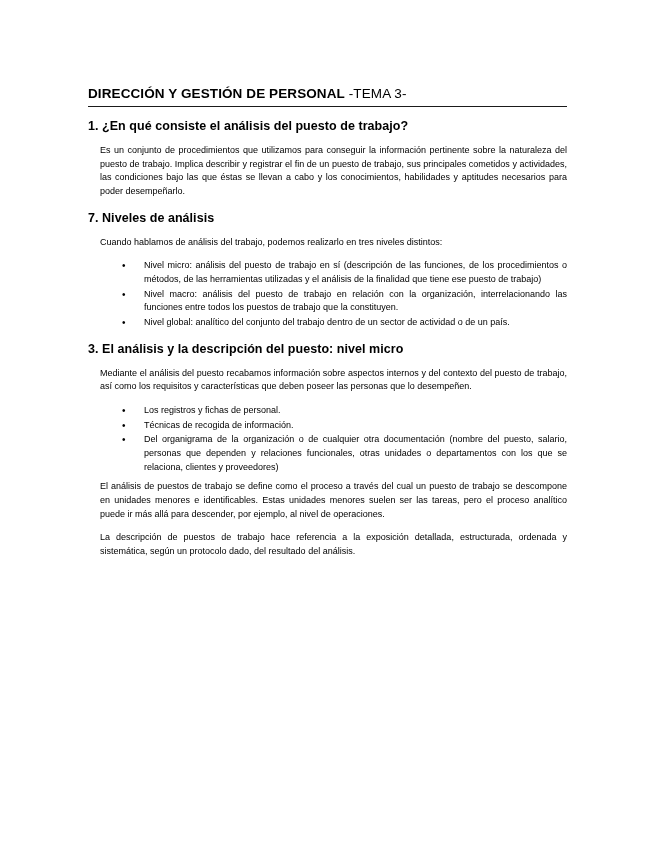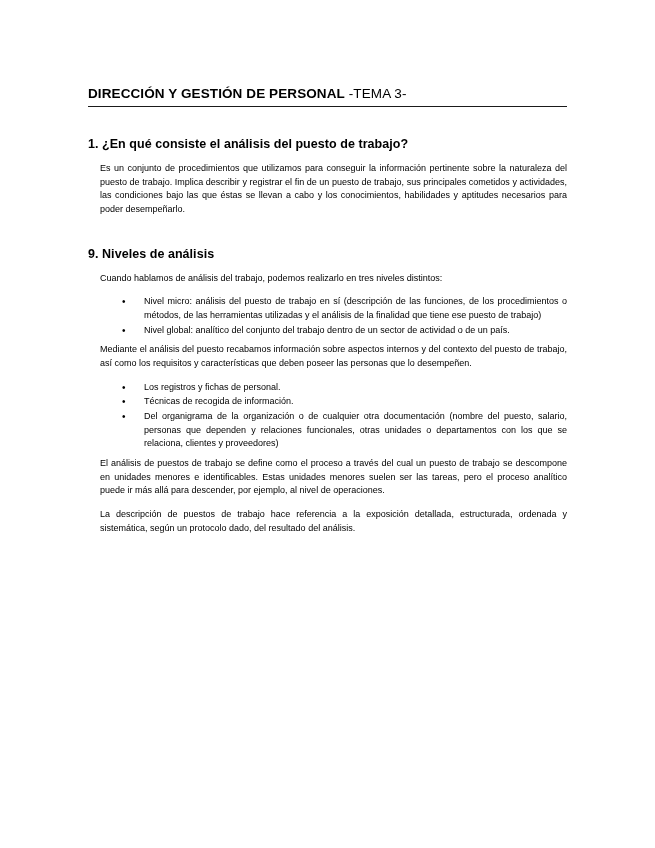--- a/index.html
+++ b/index.html
@@ -36,21 +36,21 @@
   }
   .doc-subtitle {
     text-align: center;
     font-size: 12.5px;
     margin-top: 10px;
     letter-spacing: 0.1px;
   }
   h2.section {
     font-size: 12.5px;
     font-weight: bold;
-    margin: 30px 0 11px 0;
+    margin: 12px 0 11px 0;
     letter-spacing: 0.05px;
   }
   p.body {
     font-size: 9px;
     line-height: 1.52;
     text-align: justify;
     margin: 0 0 10px 12px;
   }
   ul.bullets {
     list-style: none;
@@ -78,27 +78,29 @@
 
 <div class="page">
 
   <div class="doc-title-row">
     <div class="doc-title"><span>DIRECCIÓN Y GESTIÓN DE PERSONAL</span><span class="light"> -TEMA 3-</span></div>
   </div>
 
   <h2 class="section">1. ¿En qué consiste el análisis del puesto de trabajo?</h2>
   <p class="body">Es un conjunto de procedimientos que utilizamos para conseguir la información pertinente sobre la naturaleza del puesto de trabajo. Implica describir y registrar el fin de un puesto de trabajo, sus principales cometidos y actividades, las condiciones bajo las que éstas se llevan a cabo y los conocimientos, habilidades y aptitudes necesarios para poder desempeñarlo.</p>
 
-  <h2 class="section">9. Niveles de análisis</h2>
+  <h2 class="section">7. Niveles de análisis</h2>
   <p class="body">Cuando hablamos de análisis del trabajo, podemos realizarlo en tres niveles distintos:</p>
   <ul class="bullets">
     <li>Nivel micro: análisis del puesto de trabajo en sí (descripción de las funciones, de los procedimientos o métodos, de las herramientas utilizadas y el análisis de la finalidad que tiene ese puesto de trabajo)</li>
+    <li>Nivel macro: análisis del puesto de trabajo en relación con la organización, interrelacionando las funciones entre todos los puestos de trabajo que la constituyen.</li>
     <li>Nivel global: analítico del conjunto del trabajo dentro de un sector de actividad o de un país.</li>
   </ul>
 
+  <h2 class="section">3. El análisis y la descripción del puesto: nivel micro</h2>
   <p class="body">Mediante el análisis del puesto recabamos información sobre aspectos internos y del contexto del puesto de trabajo, así como los requisitos y características que deben poseer las personas que lo desempeñen.</p>
   <ul class="bullets">
     <li>Los registros y fichas de personal.</li>
     <li>Técnicas de recogida de información.</li>
     <li>Del organigrama de la organización o de cualquier otra documentación (nombre del puesto, salario, personas que dependen y relaciones funcionales, otras unidades o departamentos con los que se relaciona, clientes y proveedores)</li>
   </ul>
 
   <p class="body">El análisis de puestos de trabajo se define como el proceso a través del cual un puesto de trabajo se descompone en unidades menores e identificables. Estas unidades menores suelen ser las tareas, pero el proceso analítico puede ir más allá para descender, por ejemplo, al nivel de operaciones.</p>
   <p class="body">La descripción de puestos de trabajo hace referencia a la exposición detallada, estructurada, ordenada y sistemática, según un protocolo dado, del resultado del análisis.</p>
 

